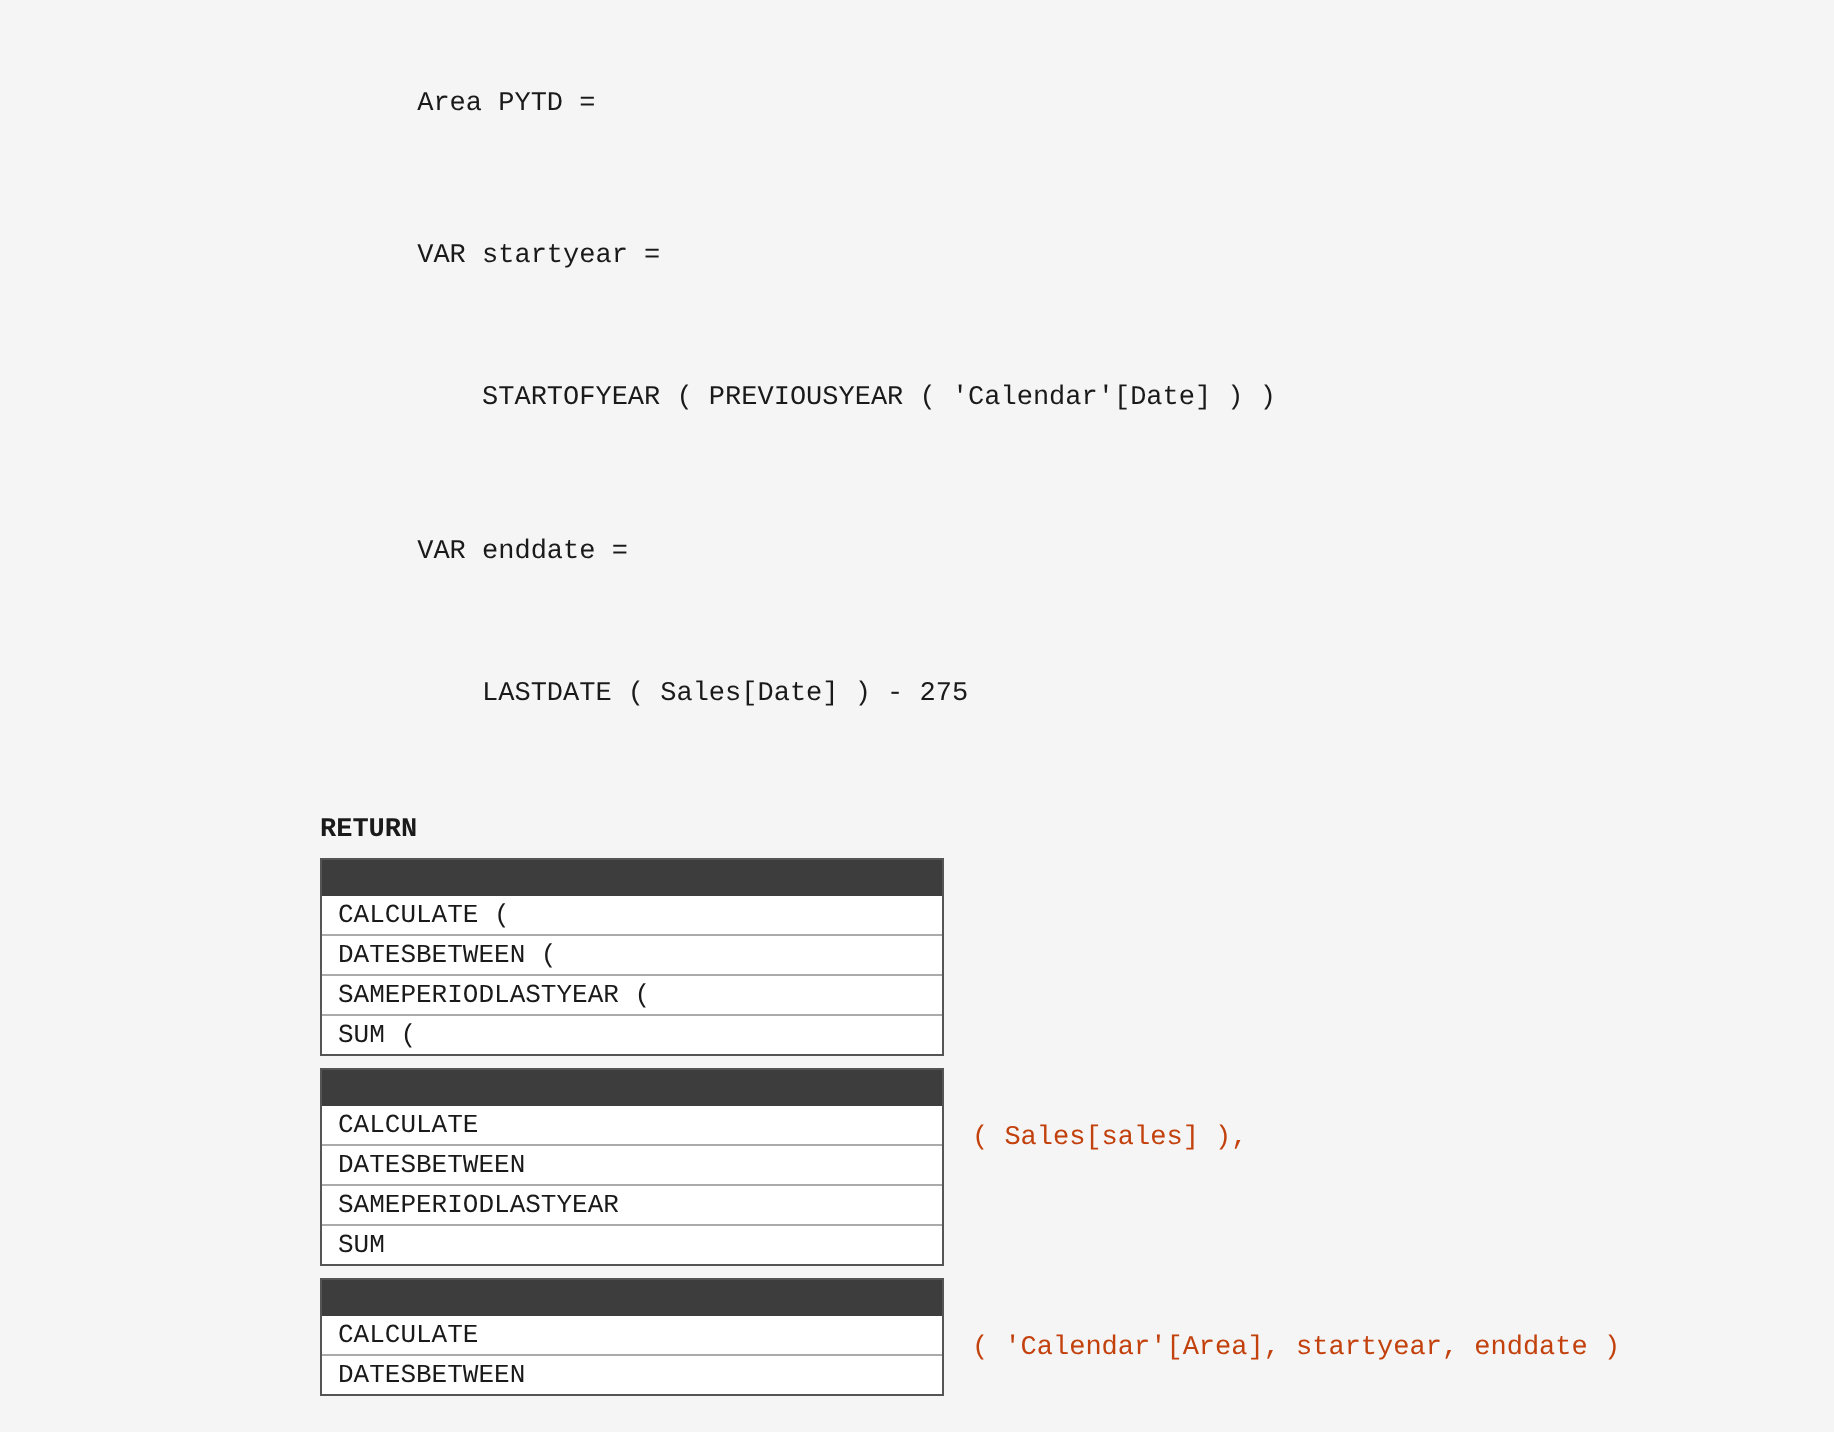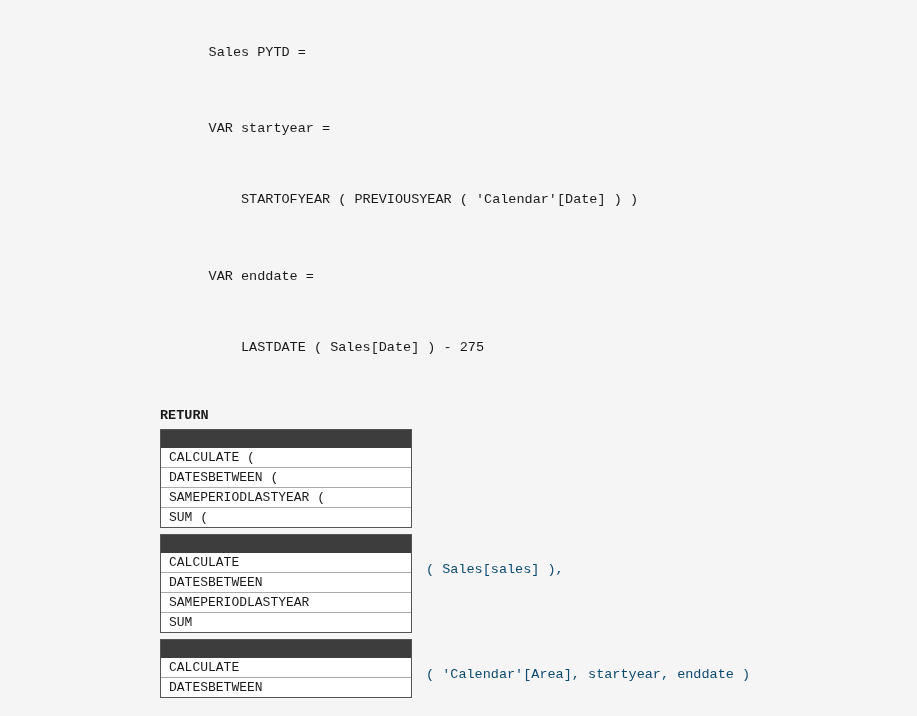--- a/index.html
+++ b/index.html
@@ -57,21 +57,21 @@
       margin-top: 4px;
     }
 
     .drag-block-group {
       display: flex;
       align-items: flex-start;
       margin-bottom: 6px;
     }
 
     .drag-block {
-      width: 252px;
+      width: 312px;
       border: 1px solid #555;
       background-color: #fff;
       flex-shrink: 0;
     }
 
     .drag-block-header {
       background-color: #3d3d3d;
       height: 18px;
       width: 100%;
     }
@@ -89,40 +89,40 @@
       background-color: #fff;
     }
 
     .drag-block-item:last-child {
       border-bottom: none;
     }
 
     .inline-text {
       font-family: 'Courier New', Courier, monospace;
       font-size: 13.5px;
-      color: #0c4a6e;
+      color: #c2410c;
       padding-left: 14px;
       padding-top: 28px;
       white-space: pre;
       align-self: flex-start;
     }
 
     .gap-line {
       height: 6px;
     }
   </style>
 </head>
 <body>
 
 <div>
 
   <div class="content-area">
 
     <div class="code-line section-gap">
-      <span>Sales PYTD =</span>
+      <span>Area PYTD =</span>
     </div>
 
     <div class="gap-line"></div>
 
     <div class="code-line section-gap">
       <span>VAR startyear =</span>
     </div>
 
     <div class="code-line section-gap">
       <span>    STARTOFYEAR ( PREVIOUSYEAR ( 'Calendar'[Date] ) )</span>

